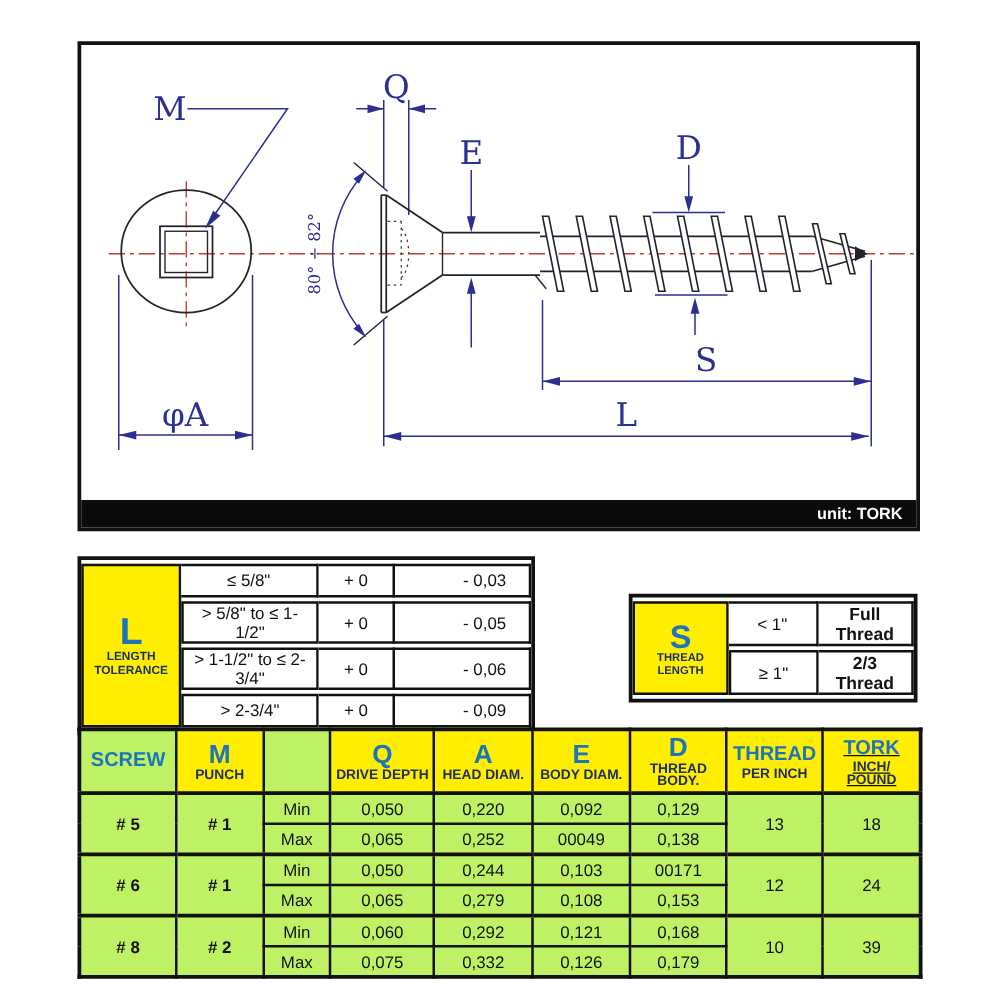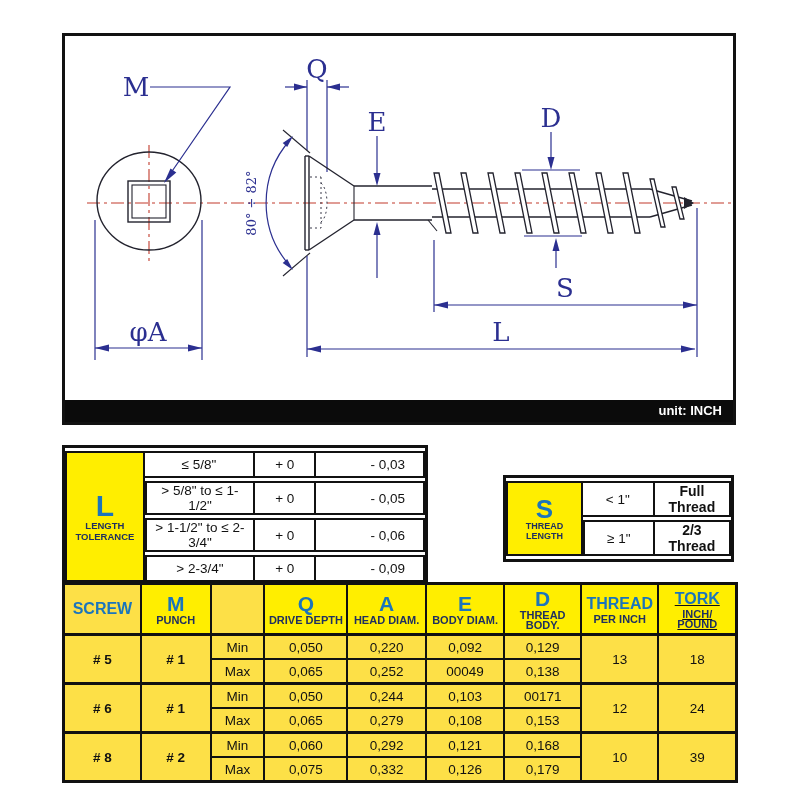--- a/index.html
+++ b/index.html
@@ -46,21 +46,21 @@
   #stable{position:absolute;left:503px;top:475px;width:231px;}
   #stable td{height:20px;}
   #stable .c-head{width:73px;}
   #stable .c-cond{width:74px;}
   #stable .c-val{width:72px;font-weight:bold;font-size:14px;}
   #stable .big-letter{font-size:26px;line-height:24px;}
   #stable .sub-label{font-size:9px;line-height:10px;}
 
   
   #spectable{position:absolute;left:62px;top:582px;width:676px;border:3px solid #111;}
-  #spectable th,#spectable td{border:2px solid #111;text-align:center;background:#fde047;}
+  #spectable th,#spectable td{border:2px solid #111;text-align:center;background:#bef264;}
   #spectable th{height:46px;padding:1px 2px;}
   #spectable td{height:22px;font-size:13.5px;padding:0 2px;}
   #spectable th.yh{background:#ffee00;}
   #spectable .h-letter{color:#1b75bc;font-weight:bold;font-size:21px;line-height:22px;display:block;}
   #spectable .h-word{color:#1b75bc;font-weight:bold;font-size:16px;line-height:20px;display:block;}
   #spectable .h-sub{color:#1f3060;font-weight:bold;font-size:11px;line-height:10px;display:block;}
   #spectable .screw-head{color:#1b75bc;font-weight:bold;font-size:16px;}
   #spectable td.bold{font-weight:bold;}
   #spectable tr.group-start td{border-top:3px solid #111;}
   #spectable .c0{width:72px;} #spectable .c1{width:66px;} #spectable .c2{width:50px;}
@@ -182,21 +182,21 @@
       <g>
         <line class="bl" x1="305" y1="256" x2="305" y2="357"></line>
         <line class="bl" x1="305" y1="349" x2="693" y2="349"></line>
         <polygon class="blfill" points="305,349 319,345.5 319,352.5"></polygon>
         <polygon class="blfill" points="693,349 679,345.5 679,352.5"></polygon>
         <text class="dim" x="499" y="341" text-anchor="middle">L</text>
       </g>
     </svg>
 
     <div id="unitbar">
-      <span>unit: INCH</span>
+      <span>unit: TORK</span>
     </div>
   </div>
 
   <table id="ltable" class="gap-table">
     <tbody>
         <tr>
       <td class="ycell" rowspan="4" style="width:72px;">
         <span class="big-letter">L</span>
         <span class="sub-label">LENGTH</span>
         <span class="sub-label">TOLERANCE</span>

